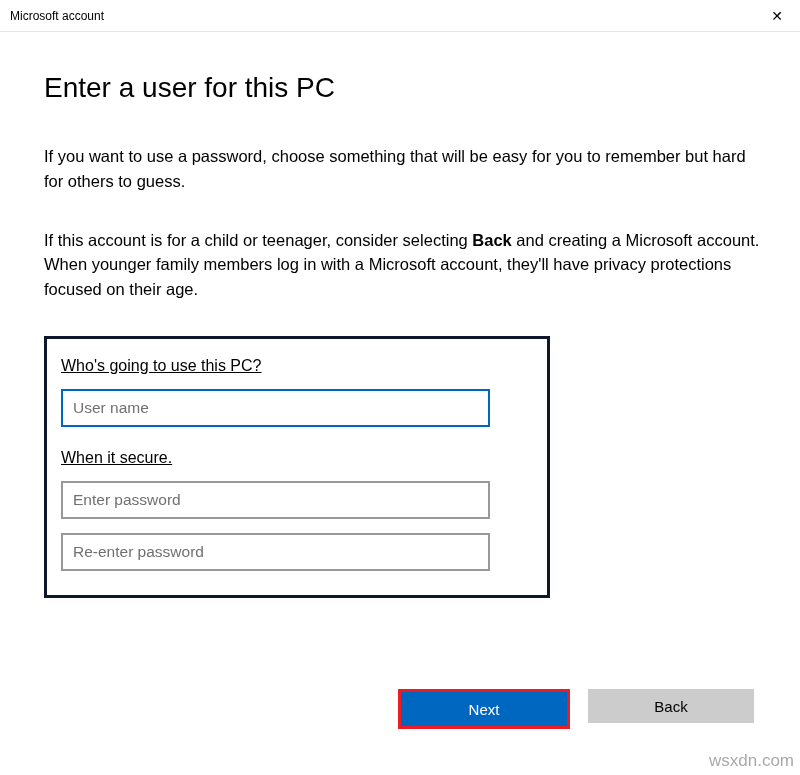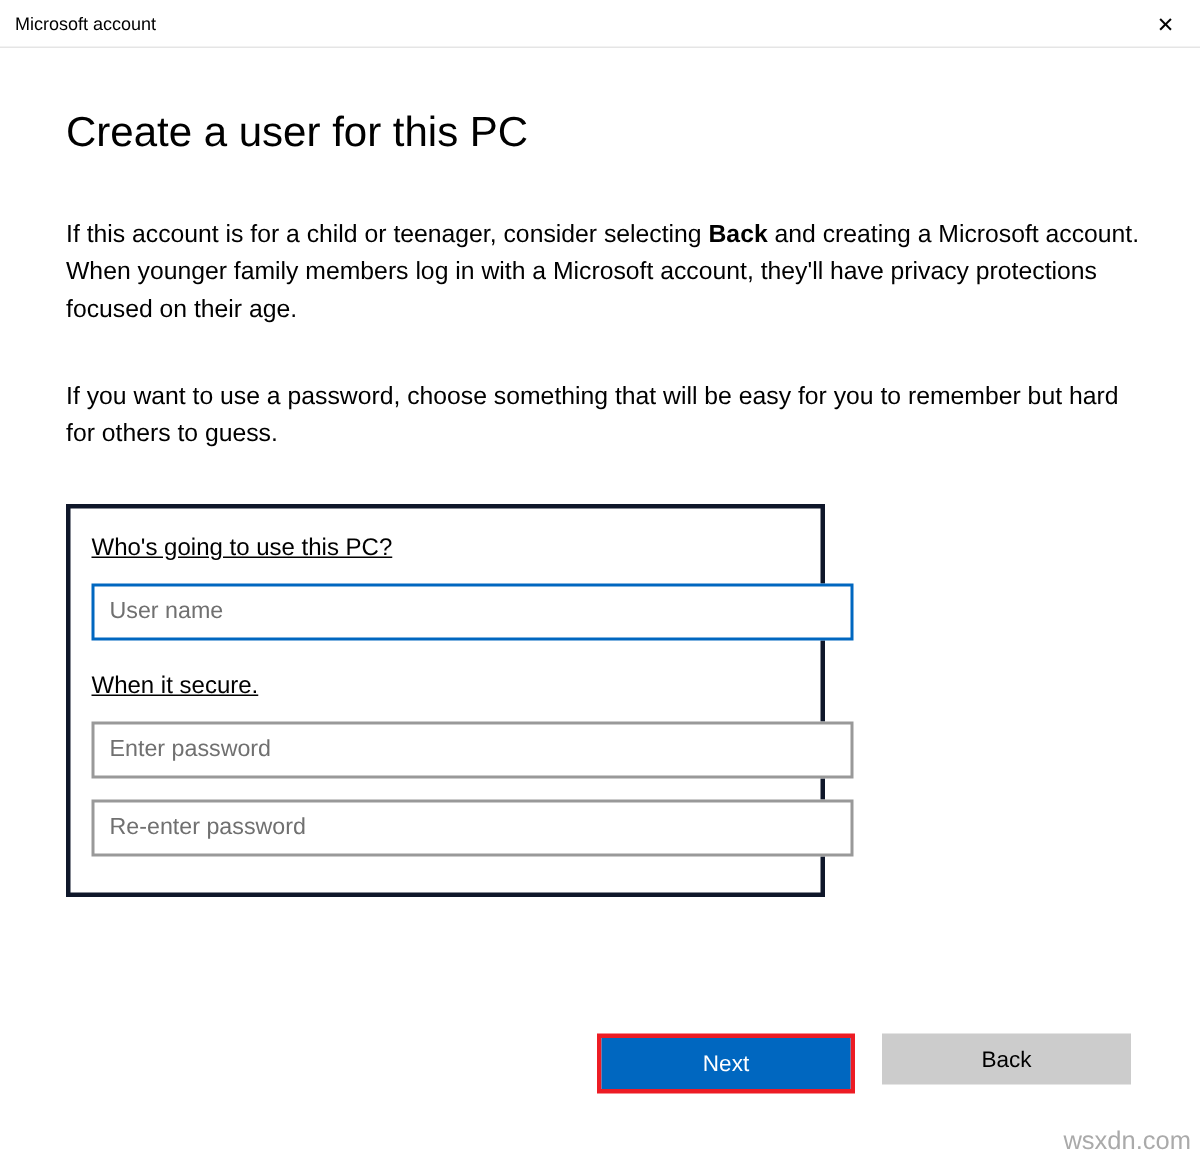--- a/index.html
+++ b/index.html
@@ -6,46 +6,46 @@
     body { font-family: 'Segoe UI', Tahoma, sans-serif; background: #fff; width: 800px; height: 775px; position: relative; overflow: hidden; }
     .title-bar { display: flex; justify-content: space-between; align-items: center; height: 32px; padding: 0 0 0 10px; border-bottom: 1px solid #e5e5e5; }
     .title-bar-text { font-size: 12px; color: #000; }
     .close-btn { width: 46px; height: 32px; display: flex; align-items: center; justify-content: center; font-size: 14px; color: #000; cursor: pointer; }
     .content { padding: 40px 38px 0 44px; }
     .heading { font-size: 28px; font-weight: 350; color: #000; margin-bottom: 40px; }
     .para { font-size: 16.5px; color: #000; line-height: 1.5; margin-bottom: 34px; font-weight: 400; }
     .para b { font-weight: 700; }
     .form-box { border: 3px solid #0f172a; padding: 10px 14px 24px 14px; width: 506px; margin-top: 4px; text-decoration: underline; }
     .section-label { font-size: 16px; color: #000; margin: 8px 0 14px 0; }
-    .text-input { width: 508px; height: 38px; border: 2px solid #999; padding: 0 10px; font-size: 15.5px; color: #333; background: #fff; font-family: inherit; outline: none; margin-bottom: 14px; }
+    .text-input { width: 429px; height: 38px; border: 2px solid #999; padding: 0 10px; font-size: 15.5px; color: #333; background: #fff; font-family: inherit; outline: none; margin-bottom: 14px; }
     .text-input.focused { border: 2px solid #0067c0; color: #666; }
     .text-input::placeholder { color: #707070; opacity: 1; }
     .btn-row { position: absolute; bottom: 46px; right: 46px; display: flex; gap: 18px; }
     .btn-wrap { border: 3px solid #ed1c24; }
     .btn { width: 166px; height: 34px; border: none; font-size: 15px; font-family: inherit; cursor: pointer; display: flex; align-items: center; justify-content: center; }
     .btn-primary { background: #0067c0; color: #fff; }
     .btn-secondary { background: #cccccc; color: #000; }
     .watermark { position: absolute; bottom: 4px; right: 6px; font-size: 17px; color: #aaa; font-family: Arial, sans-serif; }
   </style>
 </head>
 <body>
 
 <div class="title-bar">
   <span class="title-bar-text">Microsoft account</span>
   <div class="close-btn">✕</div>
 </div>
 
 <div class="content">
-  <h1 class="heading">Create a user for this PC</h1>
+  <h1 class="heading">Enter a user for this PC</h1>
+
+  <p class="para">If you want to use a password, choose something that will be easy for you to remember but hard for others to guess.</p>
 
   <p class="para">
     <span>If this account is for a child or teenager, consider selecting </span><b>Back</b><span> and creating a Microsoft account. When younger family members log in with a Microsoft account, they'll have privacy protections focused on their age.</span>
   </p>
-
-  <p class="para">If you want to use a password, choose something that will be easy for you to remember but hard for others to guess.</p>
 
   <div class="form-box">
     <div class="section-label">Who's going to use this PC?</div>
     <input class="text-input focused" type="text" placeholder="User name" style="">
     <div class="section-label">When it secure.</div>
     <input class="text-input" type="password" placeholder="Enter password" style="">
     <input class="text-input" type="password" style="margin-bottom: 0px;" placeholder="Re-enter password">
   </div>
 </div>
 

